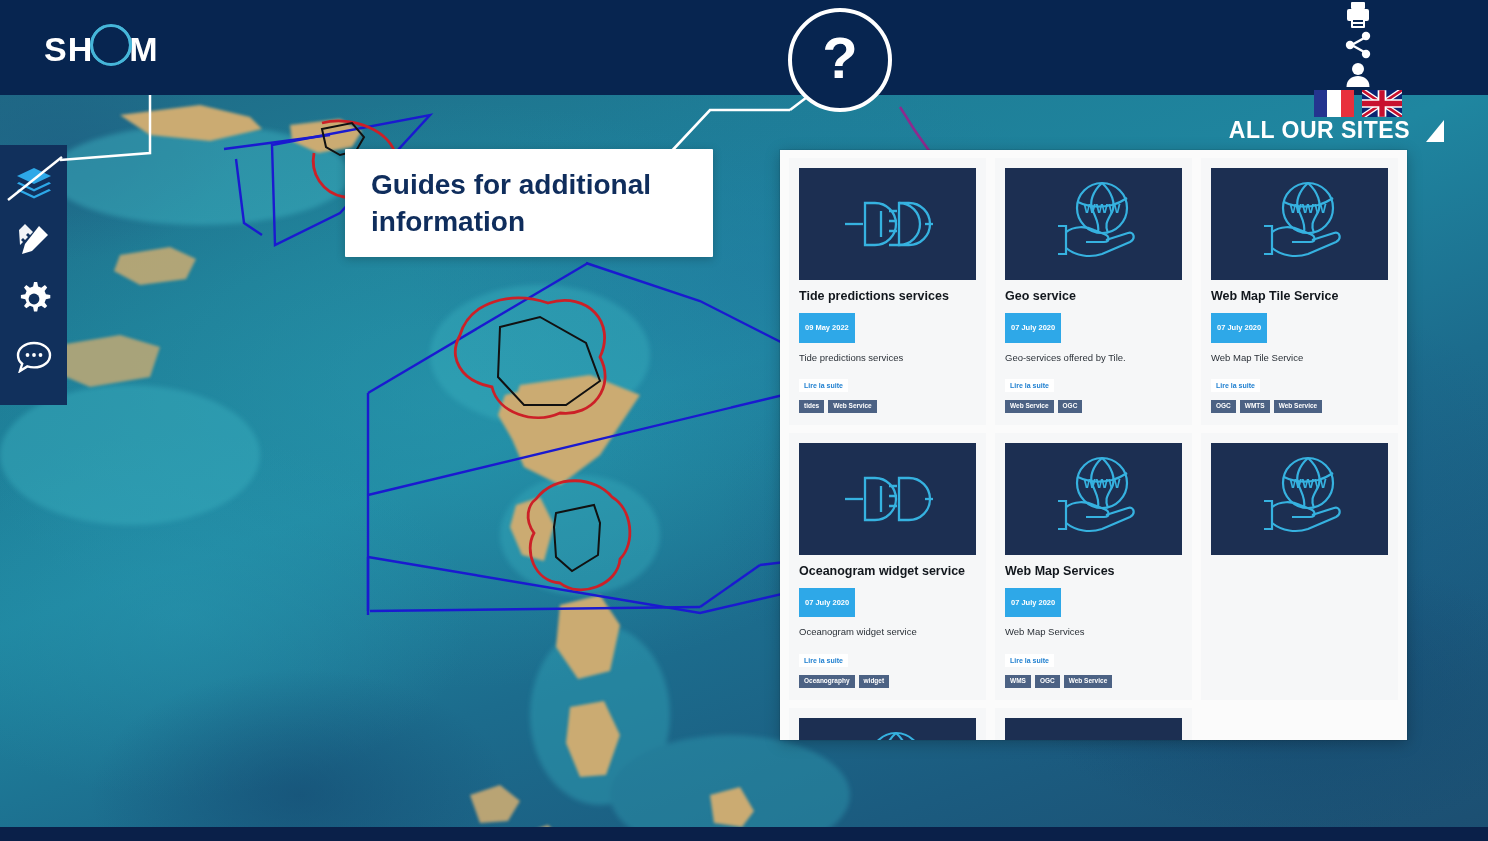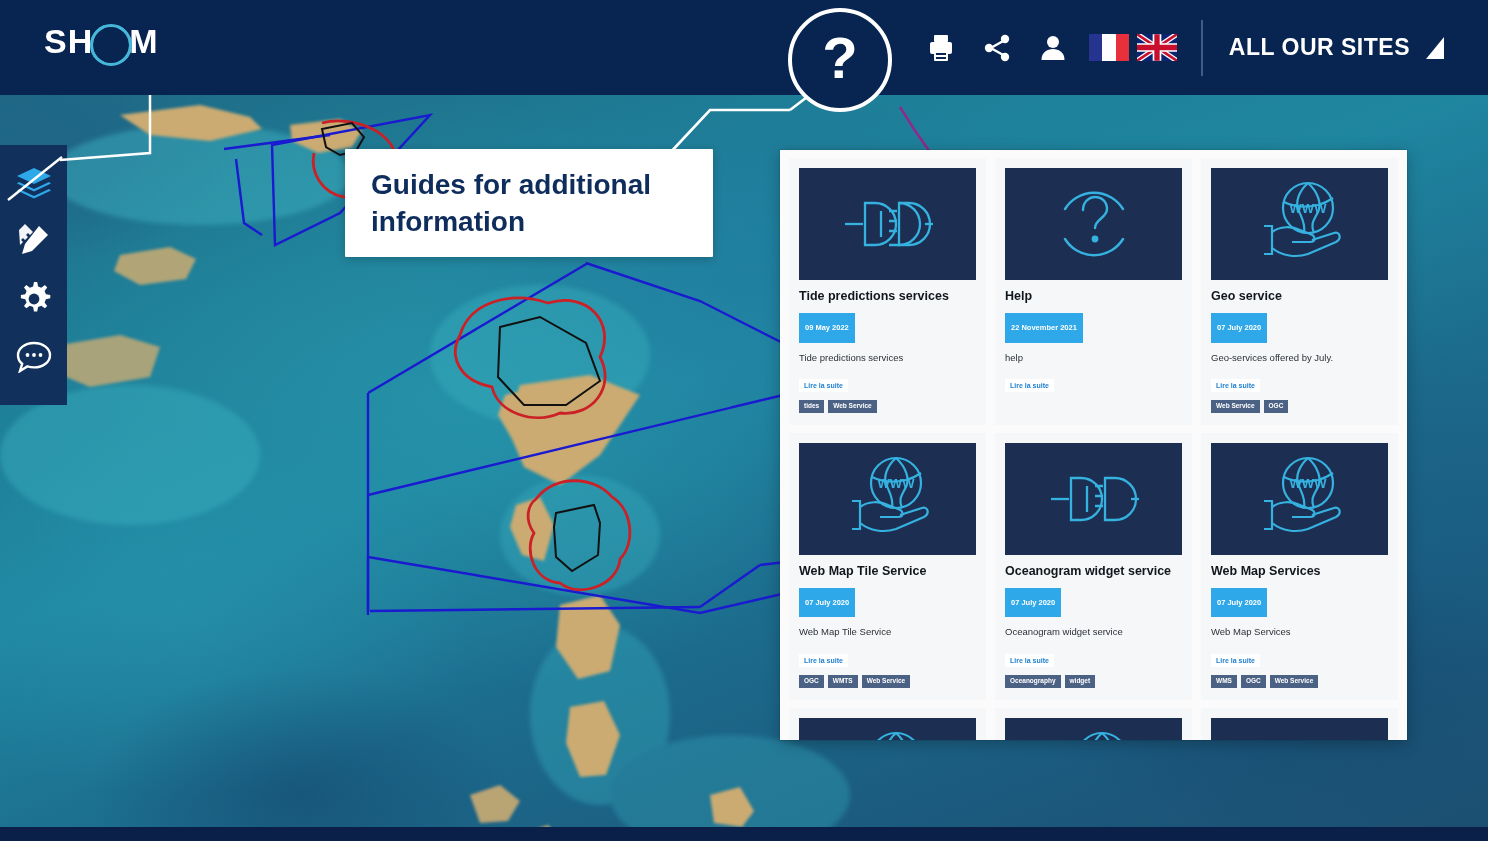--- a/index.html
+++ b/index.html
@@ -12,21 +12,21 @@
   #app { position: relative; width: 1488px; height: 841px; overflow: hidden; }
 
   
   .header {
     position: absolute; top: 0; left: 0; width: 1488px; height: 95px;
     background: #072550;
     z-index: 40;
   }
   .logo-wrap {
     position: absolute; left: 44px; top: 24px;
-    display: flex; align-items: flex-start;
+    display: flex; align-items: flex-end;
   }
   .logo-txt {
     color: #ffffff; font-size: 34px; font-weight: 700; letter-spacing: 1px;
     line-height: 1;
   }
   .logo-o {
     position: relative; width: 42px; height: 42px; margin: 0 -3px;
   }
   .logo-o::before {
     content:""; position:absolute; inset:0;
@@ -34,21 +34,21 @@
     clip-path: polygon(0 0, 38% 0, 38% 100%, 0 100%, 0 0, 100% 0, 100% 18%, 62% 18%, 62% 0, 100% 0, 100% 100%, 62% 100%, 62% 82%, 100% 82%, 100% 100%, 0 100%);
   }
   .logo-o .ring {
     position:absolute; inset:0; border:3px solid #46b6d9; border-radius:50%;
     -webkit-mask-image: linear-gradient(to right, #000 0 34%, transparent 34% 66%, #000 66% 100%);
             mask-image: linear-gradient(to right, #000 0 34%, transparent 34% 66%, #000 66% 100%);
   }
 
   .hdr-icons {
     position: absolute; right: 0; top: 0; height: 95px;
-    display: flex; align-items: center; gap: 0;
+    display: flex; align-items: center; gap: 0; flex-direction: column;
   }
   .hdr-ic {
     width: 56px; height: 95px; display: flex; align-items: center; justify-content: center;
     cursor: pointer;
   }
   .hdr-ic svg { display:block; }
 
   .help-badge {
     position: absolute; left: 788px; top: 8px;
     width: 104px; height: 104px; border-radius: 50%;
@@ -314,55 +314,39 @@
         <div class="card-title">Tide predictions services</div>
         <div class="card-date">09 May 2022</div>
         <div class="card-desc">Tide predictions services</div>
         <div class="card-more">Lire la suite</div>
         <div class="card-tags">
           <span class="tag">tides</span>
           <span class="tag">Web Service</span>
         </div>
       </div>
 
-      <div class="card">
-        <div class="card-thumb">
-          <svg width="86" height="82" viewBox="0 0 86 82">
-            <g fill="none" stroke="#36b2e0" stroke-width="2.4" stroke-linecap="round">
-              <path d="M14 26 A34 34 0 0 1 72 26"></path>
-              <path d="M14 56 A34 34 0 0 0 72 56"></path>
-              <path d="M32 27 C32 18 39 14 44 14 C51 14 56 19 56 26 C56 35 44 36 44 45"></path>
-            </g>
-            <circle cx="44" cy="56" r="3.4" fill="#36b2e0"></circle>
-          </svg>
-        </div>
-        <div class="card-title">Help</div>
-        <div class="card-date">22 November 2021</div>
-        <div class="card-desc">help</div>
-        <div class="card-more">Lire la suite</div>
-      </div>
 
       <div class="card">
         <div class="card-thumb">
           <svg width="104" height="92" viewBox="0 0 104 92">
             <g fill="none" stroke="#36b2e0" stroke-width="2.2">
               <circle cx="60" cy="30" r="25"></circle>
               <path d="M60 5 C50 14 48 24 50 30 C52 38 58 44 56 55"></path>
               <path d="M60 5 C70 14 74 26 70 34 C66 42 62 46 66 55"></path>
               <path d="M36 24 C44 28 56 30 70 27 C78 25 82 22 85 20"></path>
               <path d="M16 48 H24 V76 H16"></path>
               <path d="M24 54 C32 48 44 48 52 52 L62 56 C68 58 68 64 62 64 L44 64"></path>
               <path d="M24 70 C34 78 48 80 60 76 L88 64 C94 61 92 53 86 55 L64 62"></path>
             </g>
             <text x="60" y="35" font-family="Liberation Sans, sans-serif" font-size="13" font-weight="700" fill="#36b2e0" text-anchor="middle">WWW</text>
           </svg>
         </div>
         <div class="card-title">Geo service</div>
         <div class="card-date">07 July 2020</div>
-        <div class="card-desc">Geo-services offered by July.</div>
+        <div class="card-desc">Geo-services offered by Tile.</div>
         <div class="card-more">Lire la suite</div>
         <div class="card-tags">
           <span class="tag">Web Service</span>
           <span class="tag">OGC</span>
         </div>
       </div>
 
       <div class="card">
         <div class="card-thumb">
           <svg width="104" height="92" viewBox="0 0 104 92">

